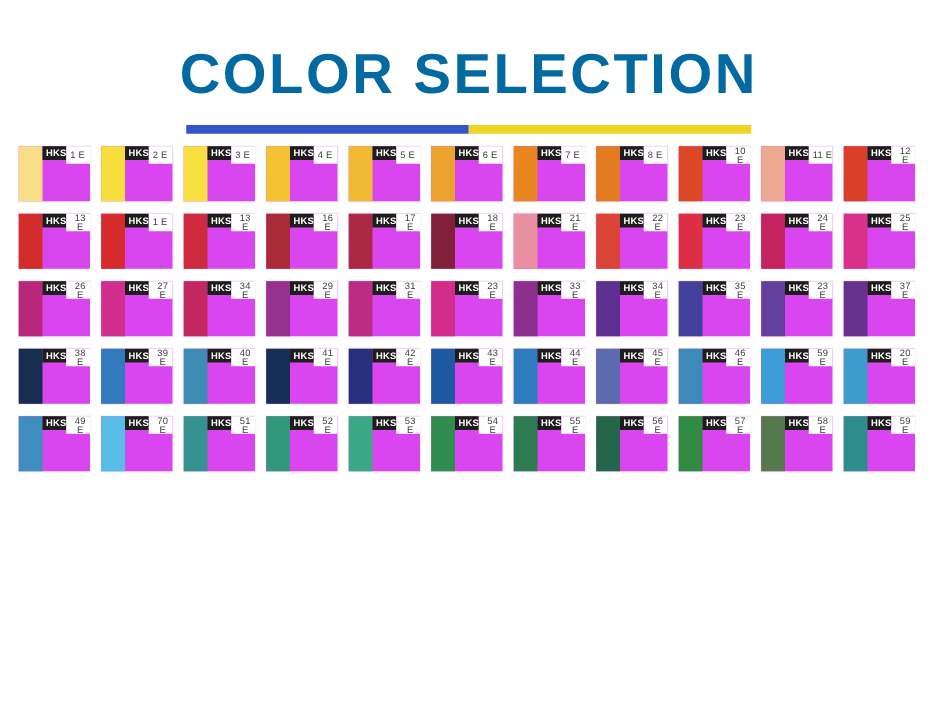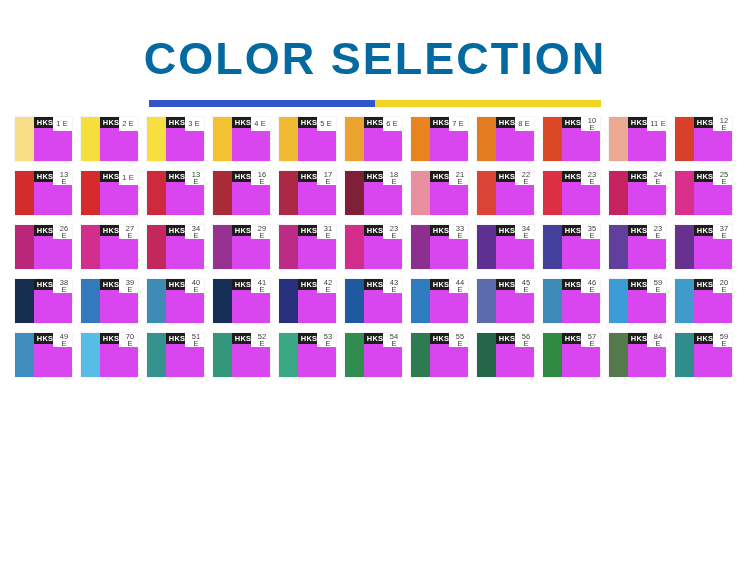--- a/index.html
+++ b/index.html
@@ -719,21 +719,21 @@
             </div>
           </div>
         </div>
         <div class="swatch">
           <div class="swatch-pad">
             <div class="swatch-color" style="background: rgb(85, 120, 76);"></div>
             <div class="swatch-hks">
               <span>HKS</span>
             </div>
             <div class="swatch-num">
-              <span>84 E</span>
+              <span>58 E</span>
             </div>
           </div>
         </div>
         <div class="swatch">
           <div class="swatch-pad">
             <div class="swatch-color" style="background: rgb(47, 142, 140);"></div>
             <div class="swatch-hks">
               <span>HKS</span>
             </div>
             <div class="swatch-num">

